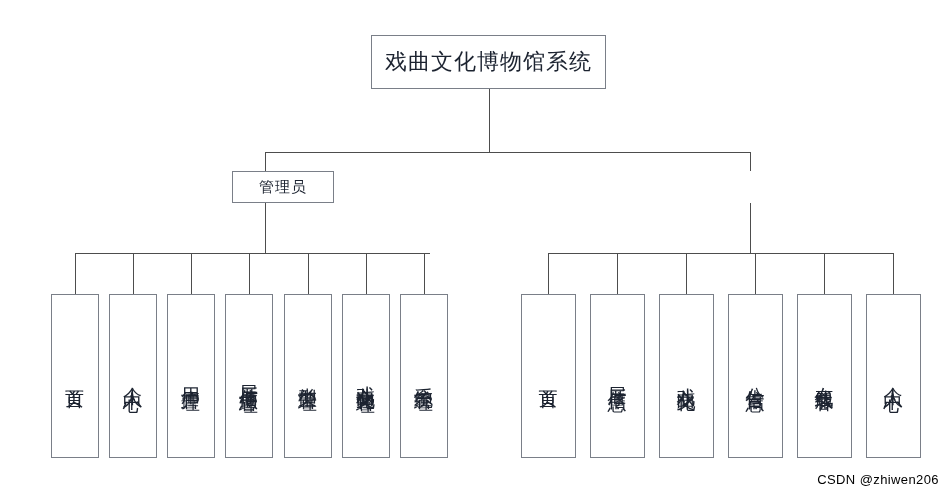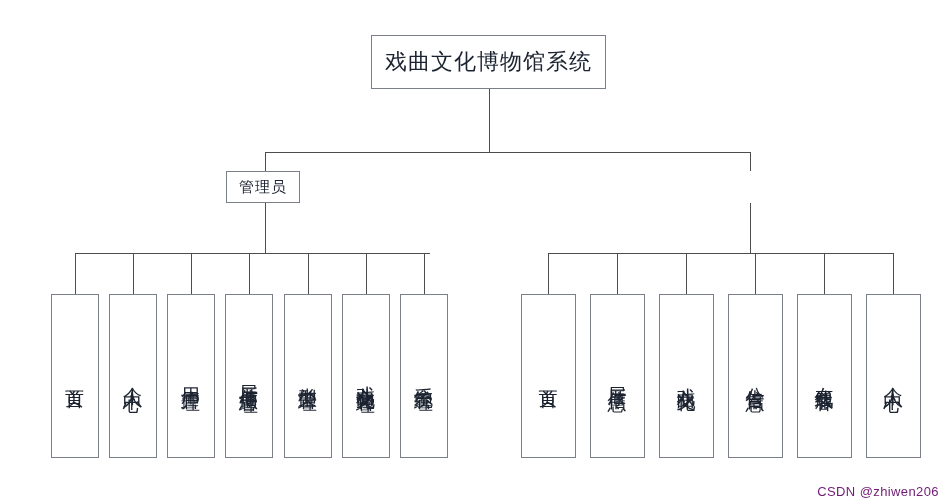--- a/index.html
+++ b/index.html
@@ -46,21 +46,21 @@
     letter-spacing: 1px;
     margin-left: 8px;
   }
 
   
   .node.role {
     height: 32px;
     font-size: 15px;
     letter-spacing: 1px;
   }
-  .node.role.admin { left: 226px; top: 171px; width: 74px; }
+  .node.role.admin { left: 232px; top: 171px; width: 102px; }
   .node.role.user  { left: 705px; top: 171px; width: 90px; }
 
   
   .node.leaf {
     top: 294px;
     height: 164px;
     font-size: 19px;
     line-height: 1.22;
     writing-mode: vertical-rl;
     text-orientation: upright;
@@ -71,24 +71,24 @@
     display: block;
     writing-mode: vertical-rl;
     text-orientation: upright;
     white-space: nowrap;
   }
 
   
   .watermark {
     position: absolute;
     right: 12px;
-    bottom: 0;
+    bottom: 12px;
     font-family: "Liberation Sans", sans-serif;
     font-size: 13px;
-    color: #701a75;
+    color: #000000;
     letter-spacing: 0.4px;
     user-select: none;
   }
 </style>
 </head>
 <body>
 
 <div id="canvas">
 
   <div class="node root">

